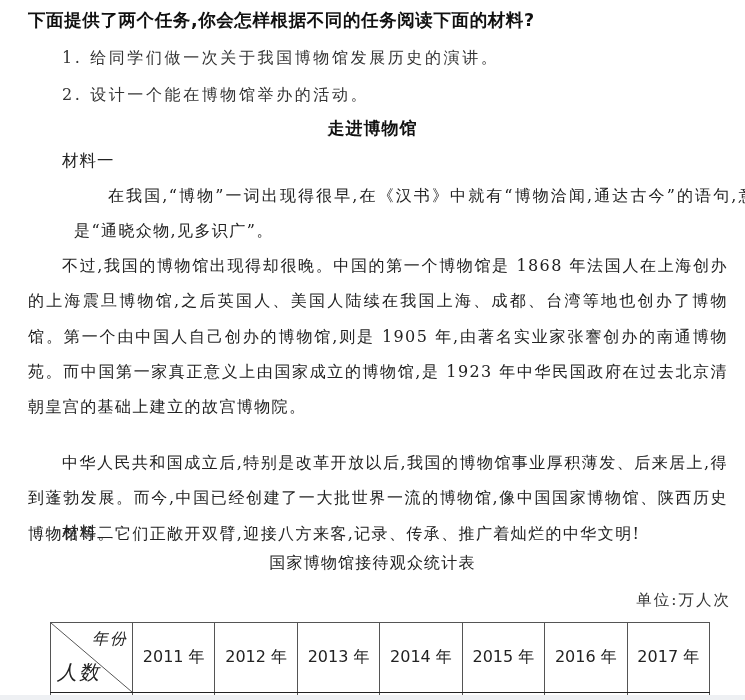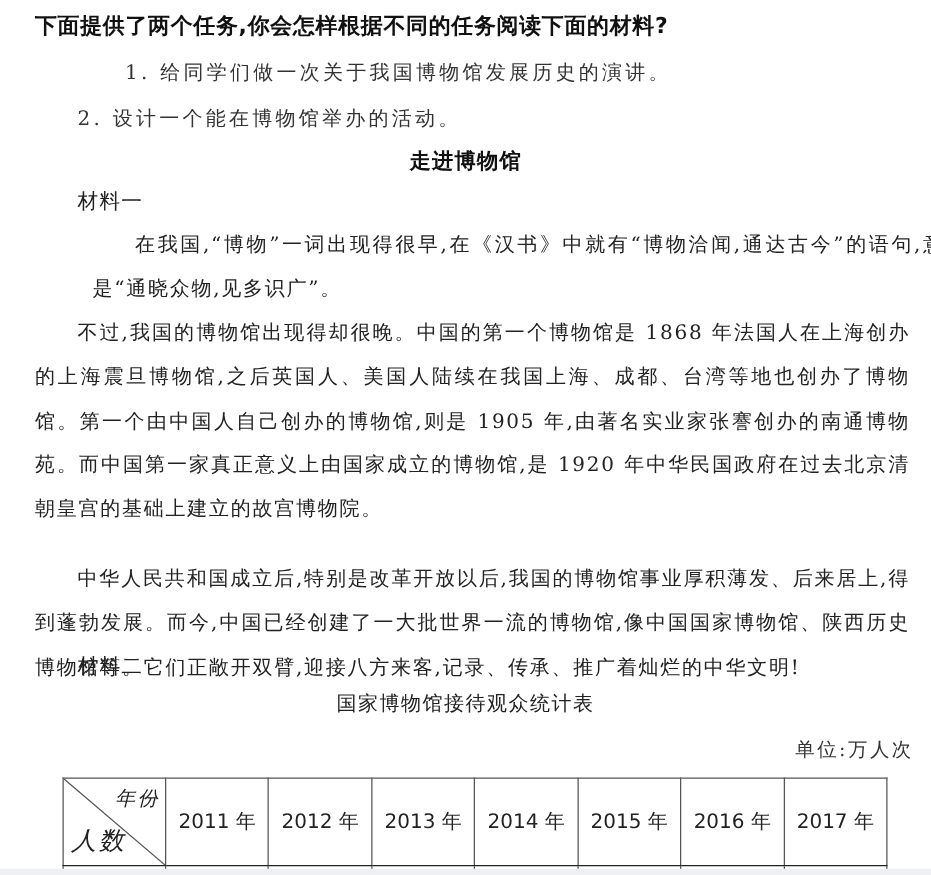--- a/index.html
+++ b/index.html
@@ -23,21 +23,21 @@
       font-size: 17.5px;
       letter-spacing: 0.6px;
       color: #111;
     }
     .task {
       left: 62px;
       font-size: 16px;
       letter-spacing: 2.6px;
       color: #333;
     }
-    .task1 { top: 48px; margin-left: 38px; }
+    .task1 { top: 48px; }
     .task2 { top: 85px; }
     .doc-title {
       left: 0; width: 745px; top: 117px;
       text-align: center;
       font-family: "DejaVu Sans", "Liberation Sans", sans-serif;
       font-weight: bold;
       font-size: 17px;
       letter-spacing: 1px;
       color: #111;
     }
@@ -119,21 +119,21 @@
 
 <div class="abs prompt">下面提供了两个任务,你会怎样根据不同的任务阅读下面的材料?</div>
 <div class="abs task task1">1. 给同学们做一次关于我国博物馆发展历史的演讲。</div>
 <div class="abs task task2">2. 设计一个能在博物馆举办的活动。</div>
 
 <div class="abs doc-title">走进博物馆</div>
 
 <div class="abs section-label sec1">材料一</div>
 
 <div class="para-block p1">在我国,“博物”一词出现得很早,在《汉书》中就有“博物洽闻,通达古今”的语句,意思是“通晓众物,见多识广”。</div>
-<div class="para-block p2">不过,我国的博物馆出现得却很晚。中国的第一个博物馆是 1868 年法国人在上海创办的上海震旦博物馆,之后英国人、美国人陆续在我国上海、成都、台湾等地也创办了博物馆。第一个由中国人自己创办的博物馆,则是 1905 年,由著名实业家张謇创办的南通博物苑。而中国第一家真正意义上由国家成立的博物馆,是 1920 年中华民国政府在过去北京清朝皇宫的基础上建立的故宫博物院。</div>
+<div class="para-block p2">不过,我国的博物馆出现得却很晚。中国的第一个博物馆是 1868 年法国人在上海创办的上海震旦博物馆,之后英国人、美国人陆续在我国上海、成都、台湾等地也创办了博物馆。第一个由中国人自己创办的博物馆,则是 1905 年,由著名实业家张謇创办的南通博物苑。而中国第一家真正意义上由国家成立的博物馆,是 1923 年中华民国政府在过去北京清朝皇宫的基础上建立的故宫博物院。</div>
 <div class="para-block p3">中华人民共和国成立后,特别是改革开放以后,我国的博物馆事业厚积薄发、后来居上,得到蓬勃发展。而今,中国已经创建了一大批世界一流的博物馆,像中国国家博物馆、陕西历史博物馆等。它们正敞开双臂,迎接八方来客,记录、传承、推广着灿烂的中华文明!</div>
 
 <div class="abs section-label sec2">材料二</div>
 
 <div class="abs table-title">国家博物馆接待观众统计表</div>
 <div class="abs unit">单位:万人次</div>
 
 <table class="stats">
   <colgroup>
     <col style="width:82px">

